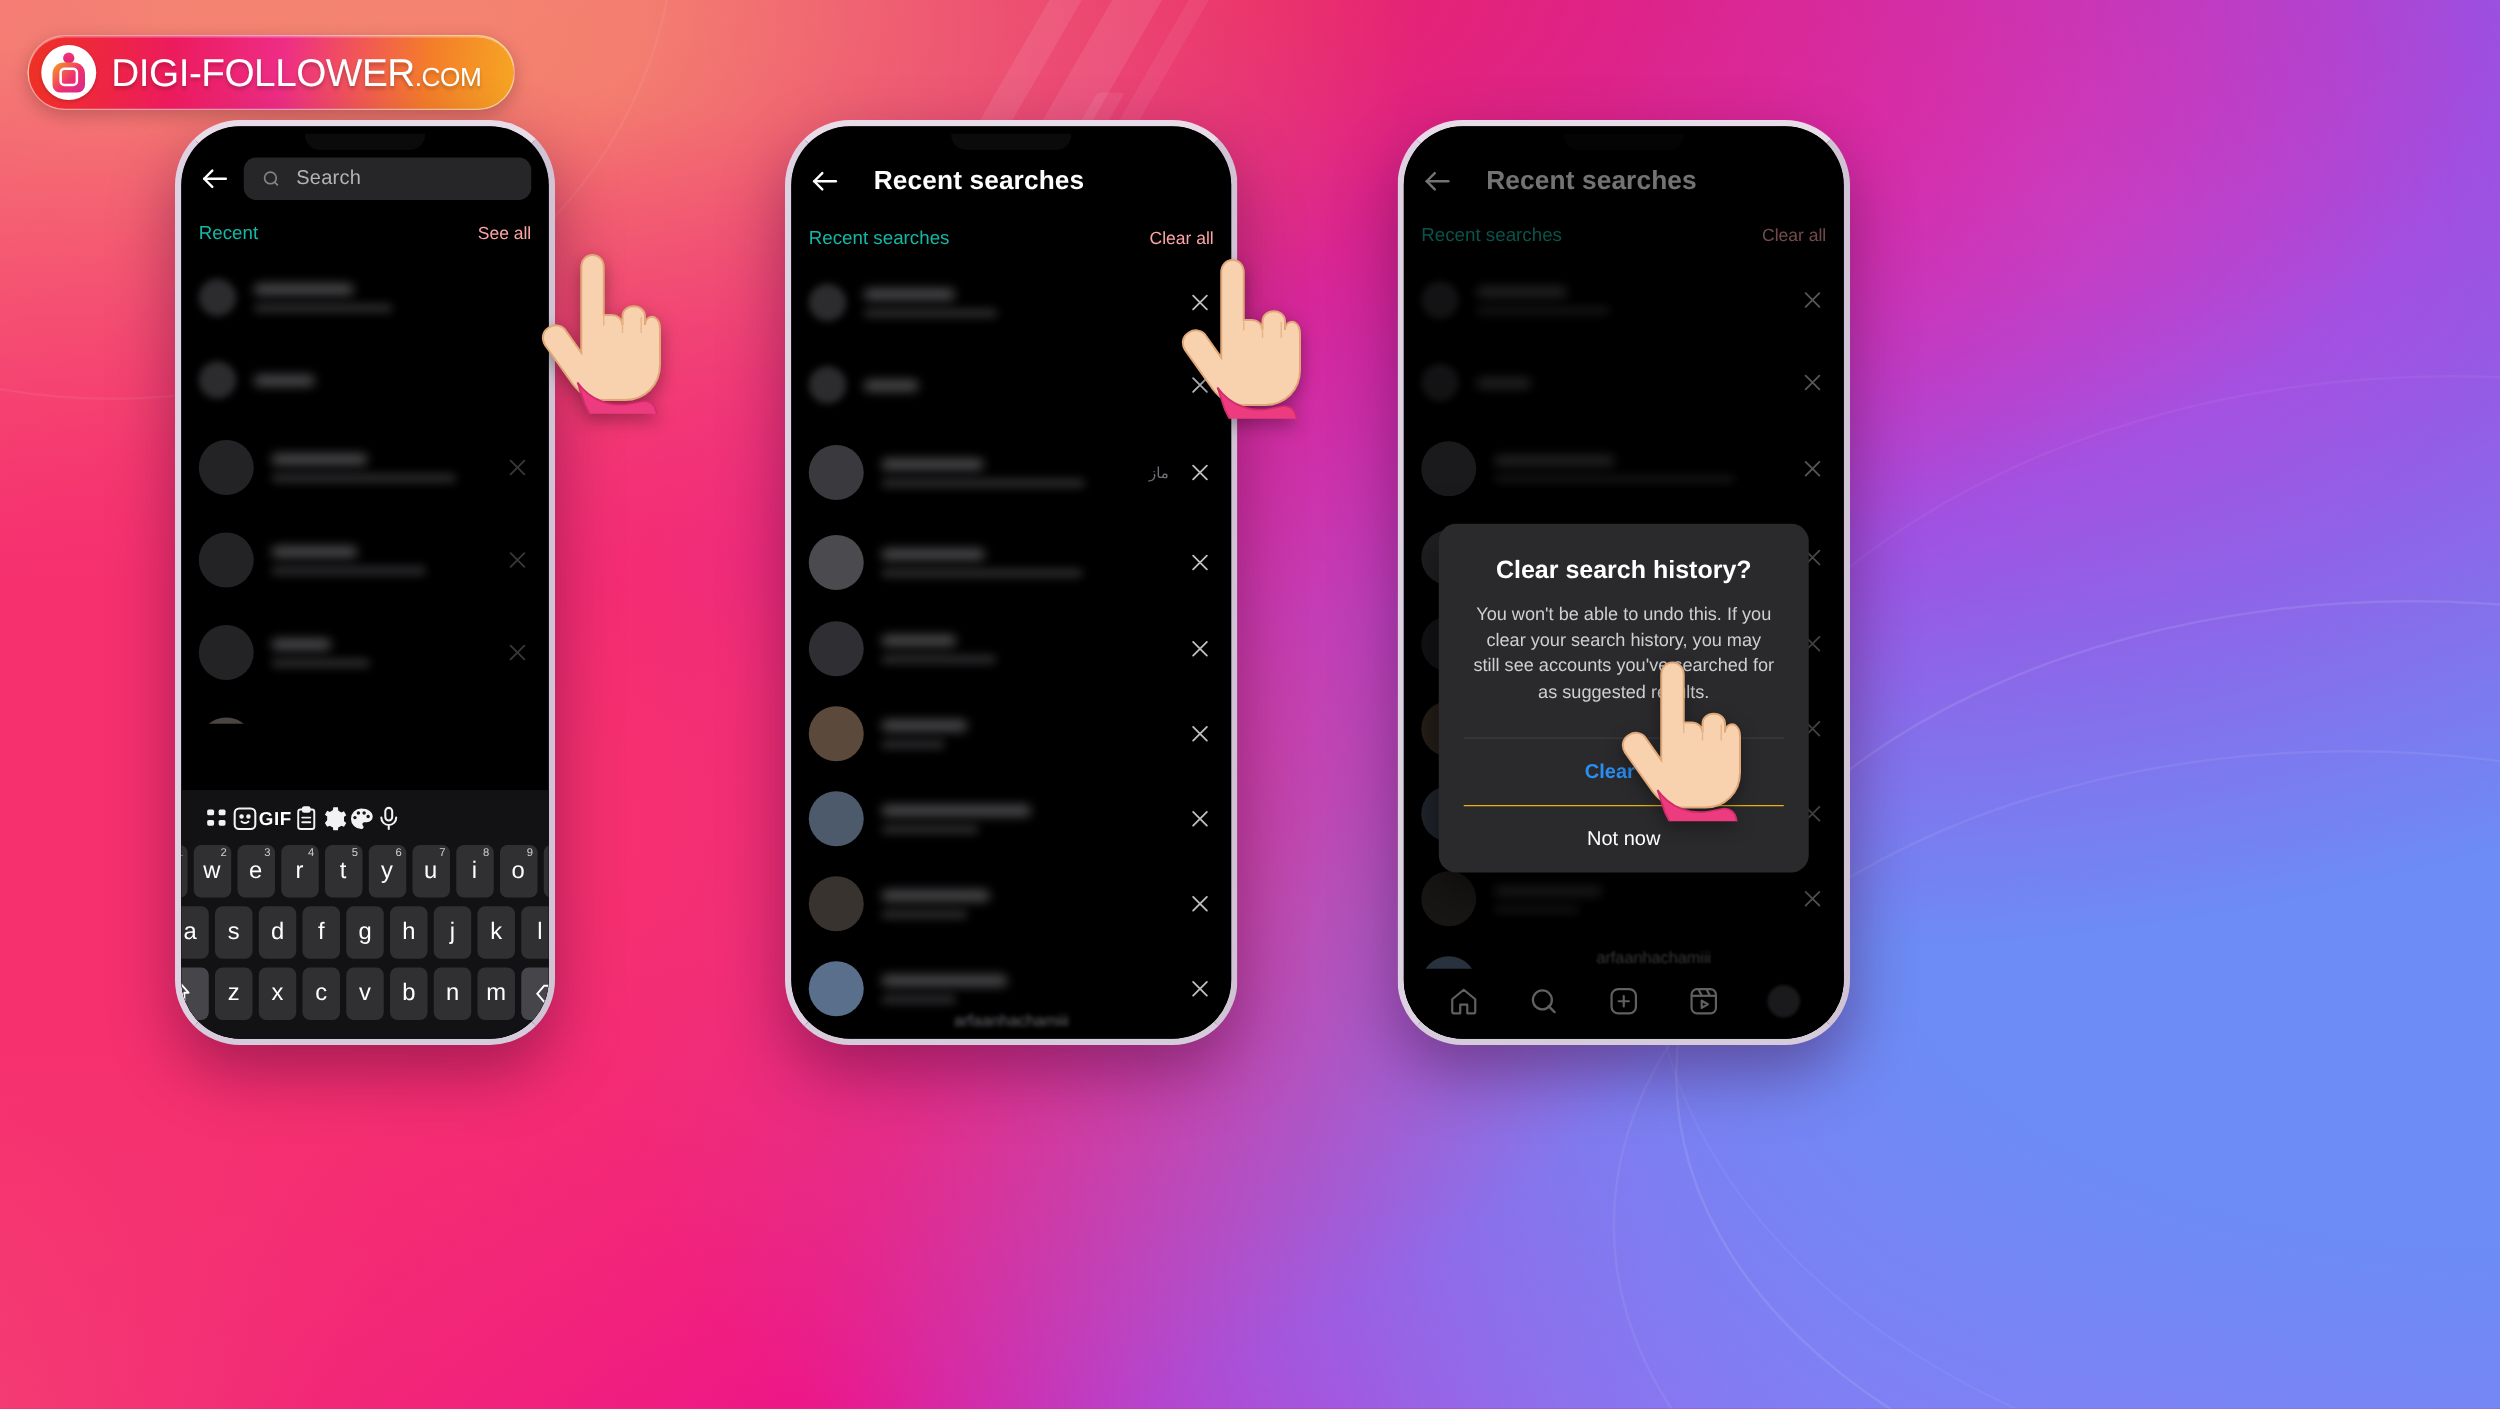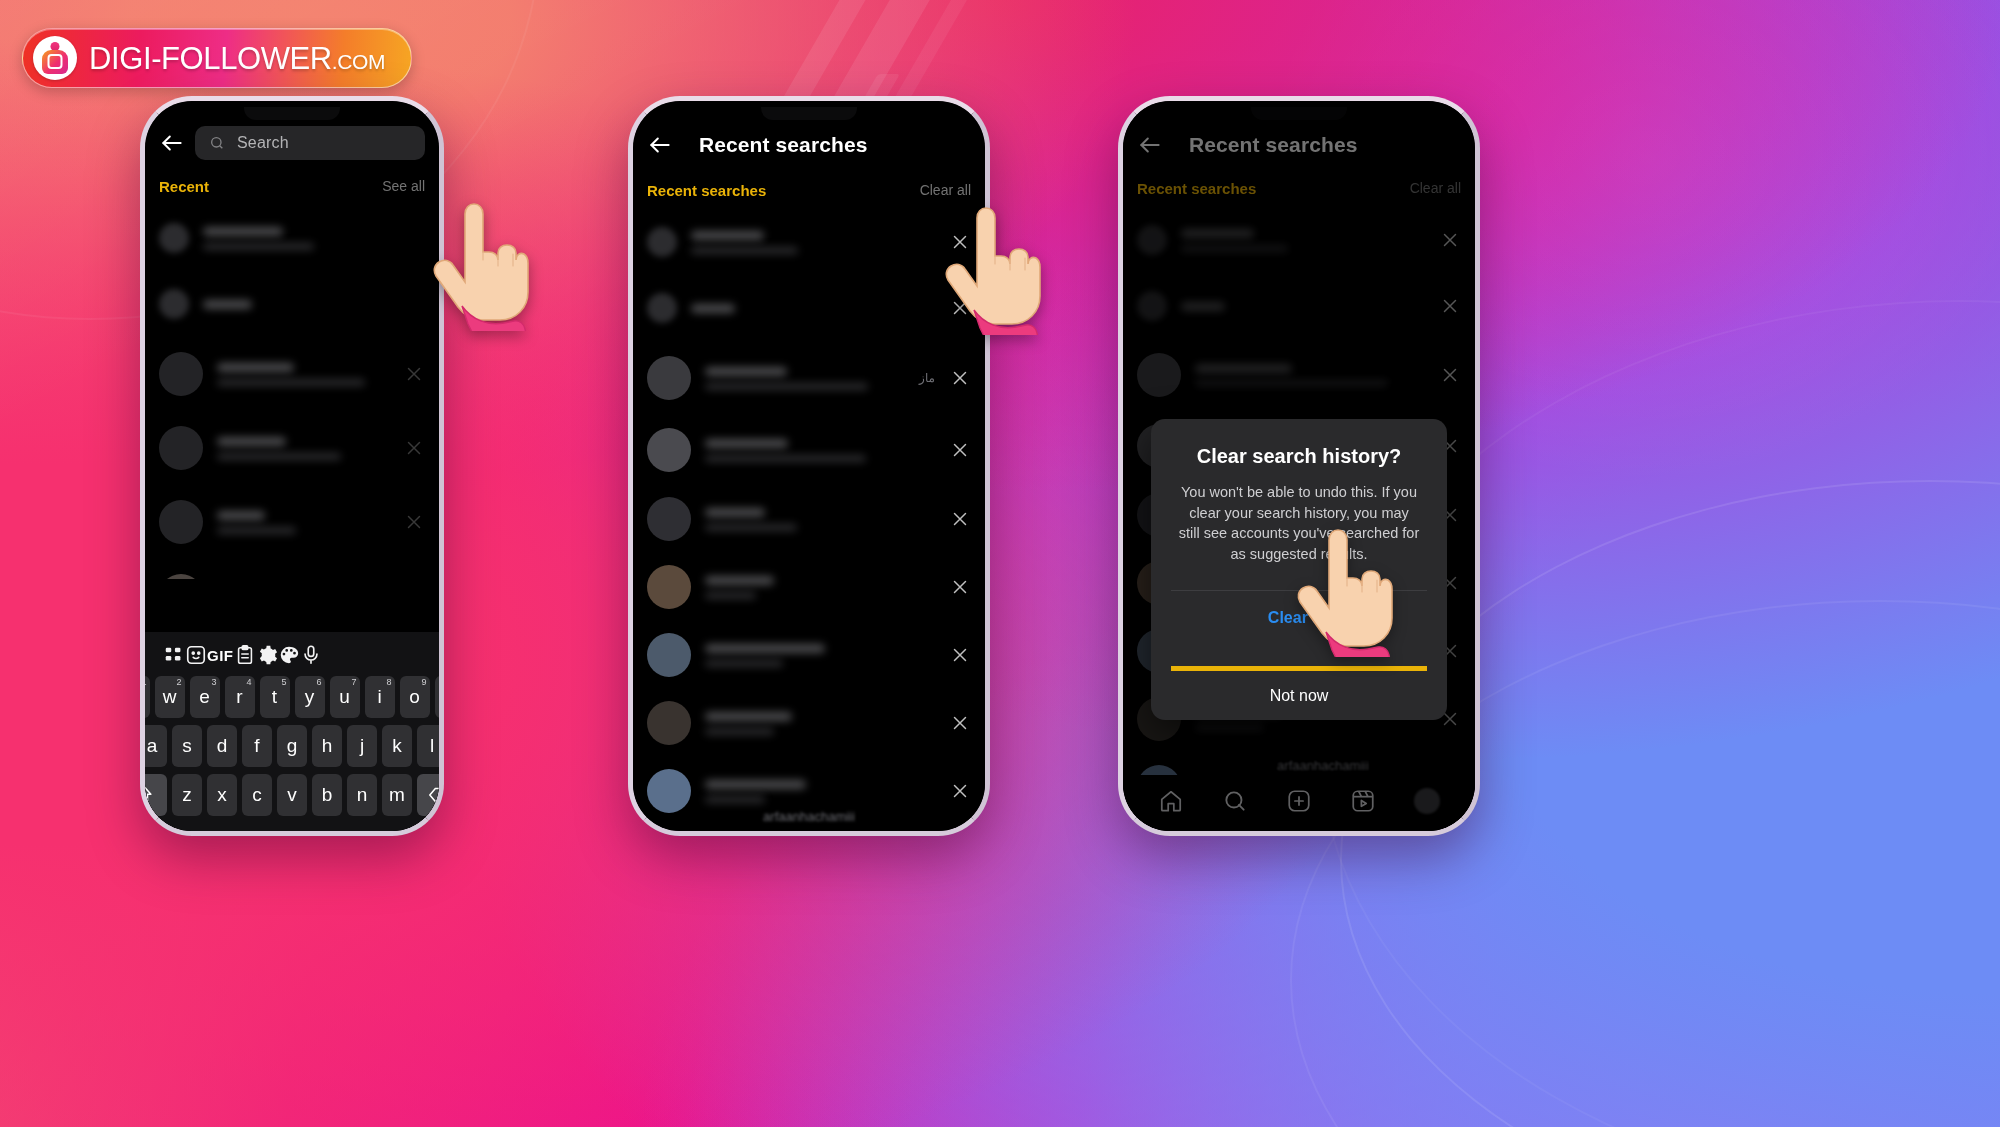--- a/index.html
+++ b/index.html
@@ -134,22 +134,22 @@
     display:flex; align-items:center; padding:0 14px; gap:26px;
   }
   .title-bar .t{ color:#fff; font-size:21px; font-weight:bold; letter-spacing:.1px; }
 
   
   .sec{
     position:absolute; left:0; right:0;
     display:flex; align-items:center; justify-content:space-between;
     padding:0 14px; height:26px;
   }
-  .sec .lbl{ color:#eab308; font-size:15px; font-weight:bold; }
-  .sec .act{ color:#737373; font-size:14px; }
+  .sec .lbl{ color:#14b8a6; font-size:15px; font-weight:normal; }
+  .sec .act{ color:#fca5a5; font-size:14px; }
 
   
   .rows{ position:absolute; left:0; right:0; overflow:hidden;text-align:center; }
   .row{
     display:flex; align-items:center; gap:14px;
     padding:0 14px; height:66px; position:relative;
   }
   .av{
     width:44px; height:44px; border-radius:50%; flex:none;
     background:#232326; position:relative;
@@ -225,21 +225,21 @@
     position:absolute; left:50%; transform:translateX(-50%);
     top:318px; width:296px;
     background:#2a2a2c; border-radius:14px;
     padding:26px 20px 0; text-align:center;
     box-shadow:0 14px 40px rgba(0,0,0,.6);
   }
   .dialog h3{ color:#fff; font-size:20px; font-weight:bold; margin-bottom:14px; }
   .dialog p{ color:#cfcfd2; font-size:14.5px; line-height:1.42; padding:0 6px; }
   .dlg-btn{
     height:54px; display:flex; align-items:center; justify-content:center;
-    border-top:5px solid #eab308; font-size:16px; margin-top:22px;
+    border-top:1px solid #eab308; font-size:16px; 
   }
   .dlg-btn.primary{ color:#2a8df2; font-weight:bold; border-top:1px solid #3d3d40; margin-top:26px;}
   .dlg-btn.secondary{ color:#fff; }
 
   
   .hand{ position:absolute; width:104px; height:135px; pointer-events:none; }
   #hand1{ left:428px;  top:196px; }
   #hand2{ left:940px;  top:200px; }
   #hand3{ left:1292px; top:522px; }
   .hand svg{ width:100%; height:100%; display:block;

